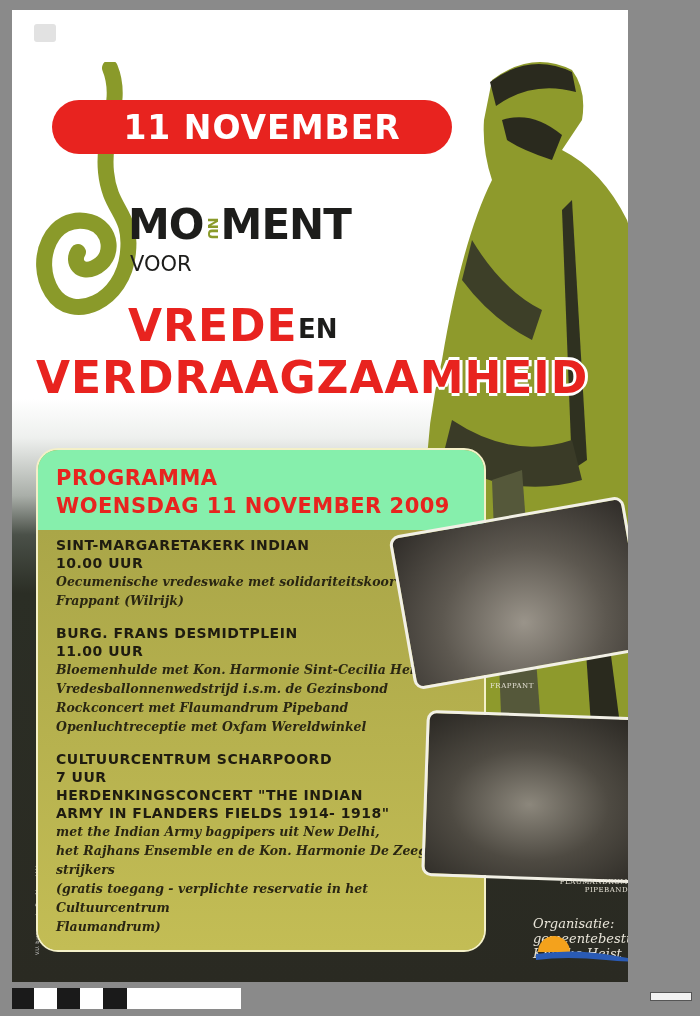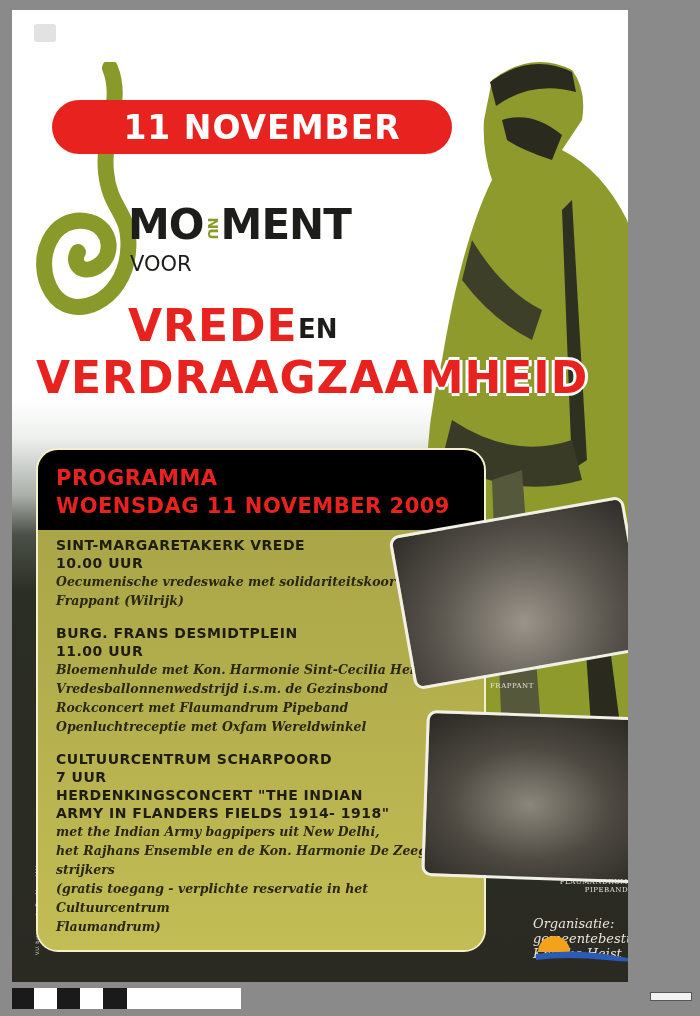--- a/index.html
+++ b/index.html
@@ -23,21 +23,21 @@
   .en { position:absolute; left:286px; top:304px; font-weight:bold; font-size:26px; color:#1d1d1b; }
   .verdraag { position:absolute; left:24px; top:342px; font-weight:bold; font-size:44px; color:#e8231f; letter-spacing:1px;
     text-shadow: 3px 0 0 #fff, -3px 0 0 #fff, 0 3px 0 #fff, 0 -3px 0 #fff; z-index:3; }
 
   
   .statue { position:absolute; left:400px; top:30px; width:276px; height:700px; z-index:1; }
 
   
   .panel { position:absolute; left:24px; top:438px; width:446px; height:500px; border-radius:22px; overflow:hidden; z-index:2;
     border:2px solid #f4f0c8; background:#b9b44e; }
-  .panel-head { background:#000000; height:80px; padding:14px 0 0 18px; box-sizing:border-box; }
+  .panel-head { background:#86efac; height:80px; padding:14px 0 0 18px; box-sizing:border-box; }
   .panel-head div { color:#e8231f; font-weight:bold; font-size:21px; letter-spacing:0.5px; line-height:28px; }
   .panel-body { padding:6px 0 0 18px; background:linear-gradient(to bottom, #aaa648, #c3bd55); height:420px; box-sizing:border-box; }
   .loc { font-weight:bold; font-size:14px; color:#1f1c10; letter-spacing:0.5px; line-height:18px; }
   .desc { font-family:"DejaVu Serif", serif; font-style:italic; font-weight:bold; font-size:12.5px; color:#2a2612; line-height:19px; }
   .block { margin-bottom:14px; }
 
   
   .photo { position:absolute; border:3px solid #f2f0e6; border-radius:10px; overflow:hidden; z-index:4; }
   .photo1 { left:388px; top:505px; width:232px; height:150px; transform:rotate(-10deg);
     background: radial-gradient(ellipse at 50% 70%, #9a948a 0%, #5d5850 50%, #2f2c28 100%); }
@@ -87,21 +87,21 @@
     <path d="M180 470 L210 700 L180 700 L165 480 Z" fill="#2a2a1e"></path>
   </svg>
 
   <div class="panel">
     <div class="panel-head">
       <div>PROGRAMMA</div>
       <div>WOENSDAG 11 NOVEMBER 2009</div>
     </div>
     <div class="panel-body">
       <div class="block">
-        <div class="loc">SINT-MARGARETAKERK VREDE</div>
+        <div class="loc">SINT-MARGARETAKERK INDIAN</div>
         <div class="loc">10.00 UUR</div>
         <div class="desc">Oecumenische vredeswake met solidariteitskoor</div>
         <div class="desc">Frappant (Wilrijk)</div>
       </div>
       <div class="block">
         <div class="loc">BURG. FRANS DESMIDTPLEIN</div>
         <div class="loc">11.00 UUR</div>
         <div class="desc">Bloemenhulde met Kon. Harmonie Sint-Cecilia Heist</div>
         <div class="desc">Vredesballonnenwedstrijd i.s.m. de Gezinsbond</div>
         <div class="desc">Rockconcert met Flaumandrum Pipeband</div>

